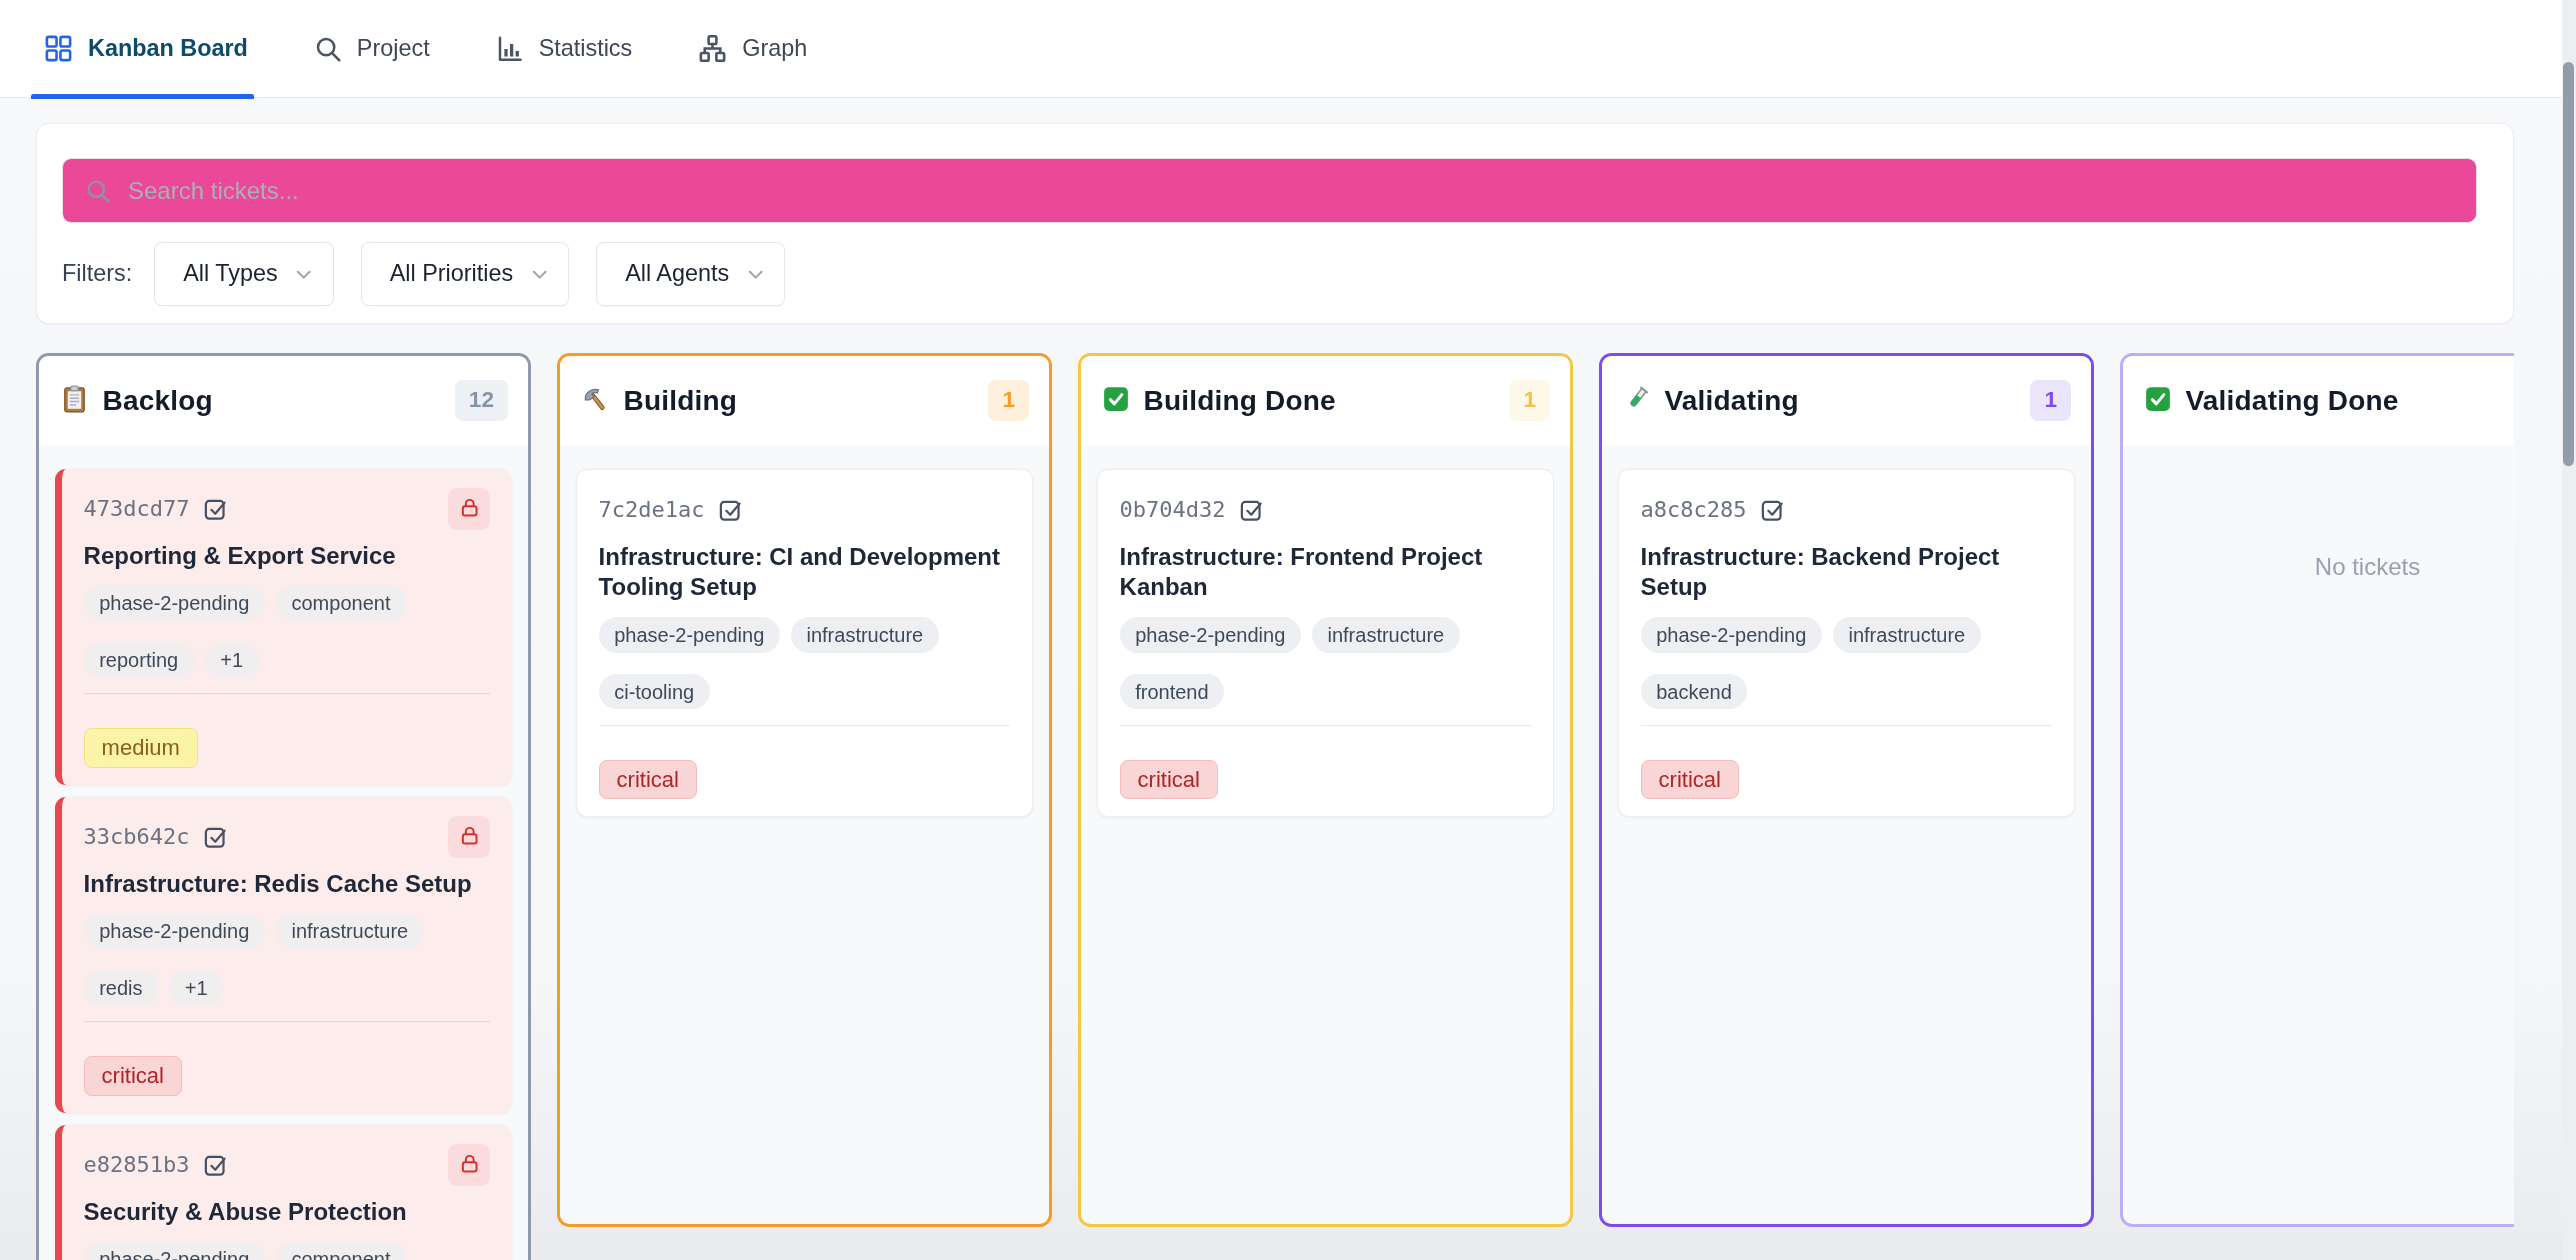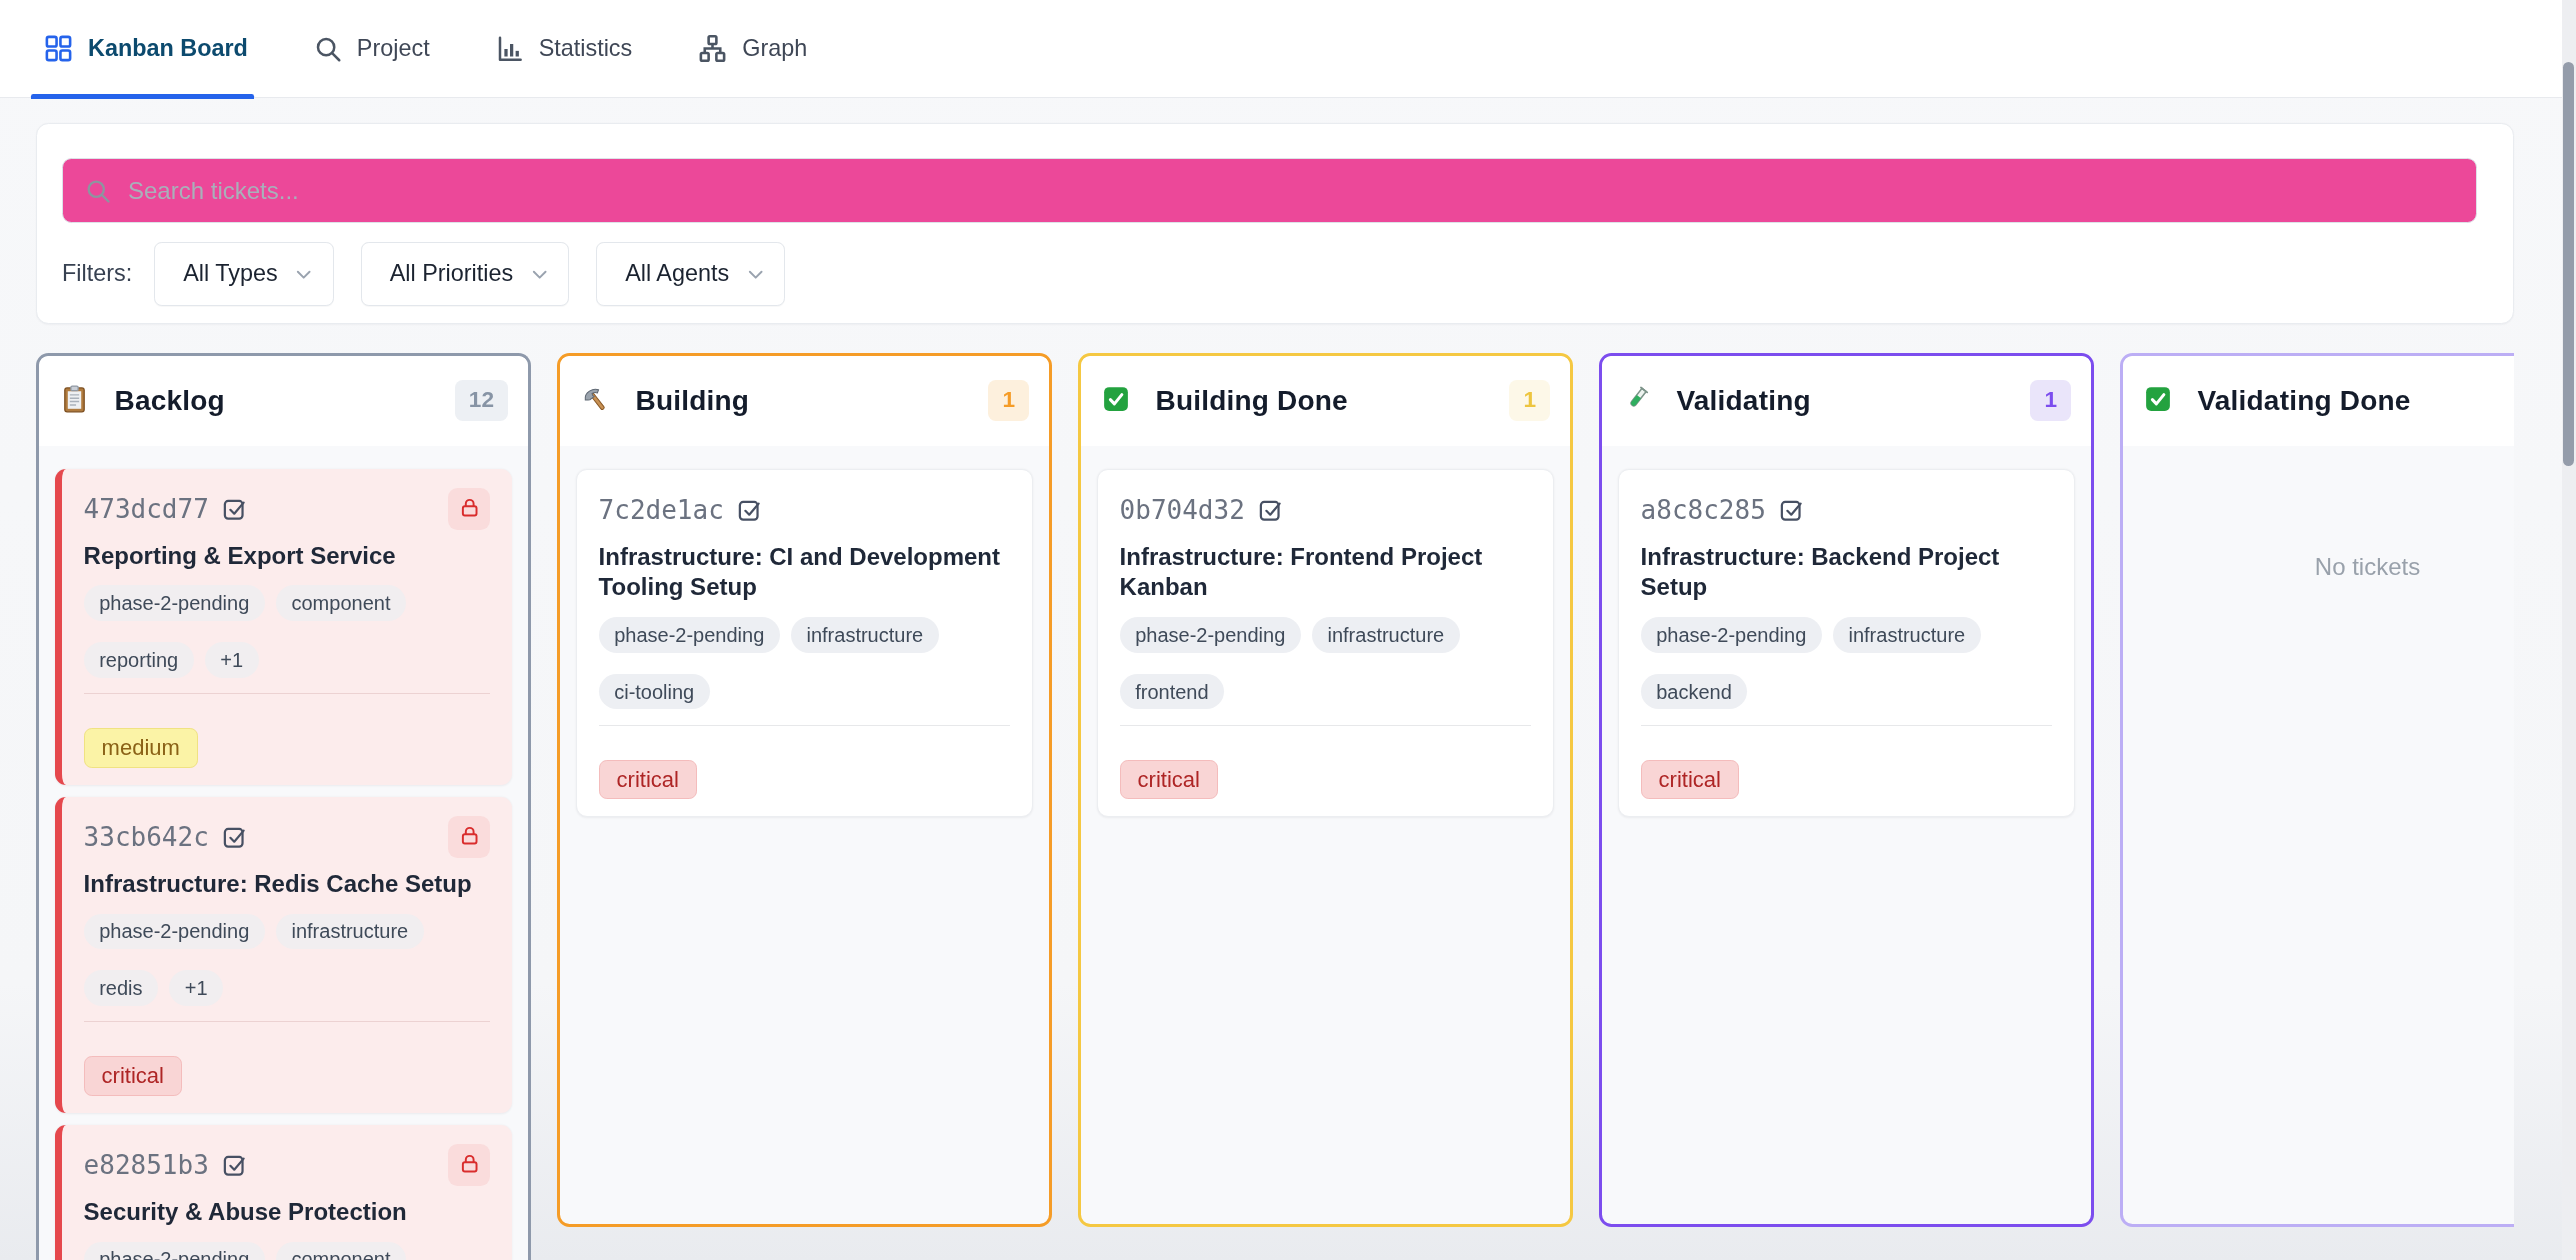--- a/index.html
+++ b/index.html
@@ -62,42 +62,42 @@
   .column{
     box-sizing:border-box;flex:none;width:495px;
     border:3.1px solid var(--accent);border-radius:12.5px;
     background:#f8f9fb;height:874px;display:flex;flex-direction:column;overflow:hidden;
   }
   .column.tall{height:1138px;border-radius:12.5px 12.5px 0 0;border-bottom:none;}
   .col-header{
     flex:none;height:90px;background:#ffffff;display:flex;align-items:center;
     gap:12.5px;padding:0 20px;border-radius:8.6px 8.6px 0 0;
   }
-  .col-title{font-size:28px;font-weight:700;color:#141c2b;margin:12px;letter-spacing:0.2px;}
+  .col-title{font-size:28px;font-weight:700;color:#141c2b;margin:0;letter-spacing:0.2px;}
   .col-count{
     margin-left:auto;font-size:22.6px;font-weight:600;
     padding:9.4px 14px;border-radius:7.8px;line-height:1;
   }
   .col-body{
     flex:1;display:flex;flex-direction:column;gap:12.5px;
     padding:23.4px 15.6px 15.6px 15.6px;overflow:hidden;
   }
   .no-tickets{margin-top:84px;text-align:center;font-size:24px;color:#99a1ab;}
 
   
   .card{
     box-sizing:border-box;background:#ffffff;border:0.8px solid #eceef1;border-radius:11px;
     padding:18.7px 22px 17px 22px;box-shadow:0 0.8px 2.3px rgba(16,24,40,.06);cursor:pointer;
   }
   .card.locked{
     background:#fcecec;border:none;border-left:7.8px solid #e5484d;
     padding-left:22px;
   }
   .card-top{display:flex;align-items:center;gap:12.5px;margin-bottom:11px;min-height:42px;}
-  .tid{font-family:"DejaVu Sans Mono","Liberation Mono",monospace;font-size:26px;color:#6b7280;}
+  .tid{font-family:"DejaVu Sans Mono","Liberation Mono",monospace;font-size:22px;color:#6b7280;}
   .cb-ic{display:flex;align-items:center;}
   .lock-chip{
     margin-left:auto;width:42px;height:42px;border-radius:9.4px;background:#fadcdc;
     display:flex;align-items:center;justify-content:center;
   }
   .card-title{margin:0 0 14px 0;font-size:24px;line-height:1.28;font-weight:600;color:#1f2838;}
   .tags{display:flex;flex-wrap:wrap;gap:21px 11px;margin-bottom:15.6px;}
   .tag{
     background:#edeff3;color:#3f4a59;font-size:20px;line-height:1;
     padding:7.8px 15.6px;border-radius:778px;white-space:nowrap;

